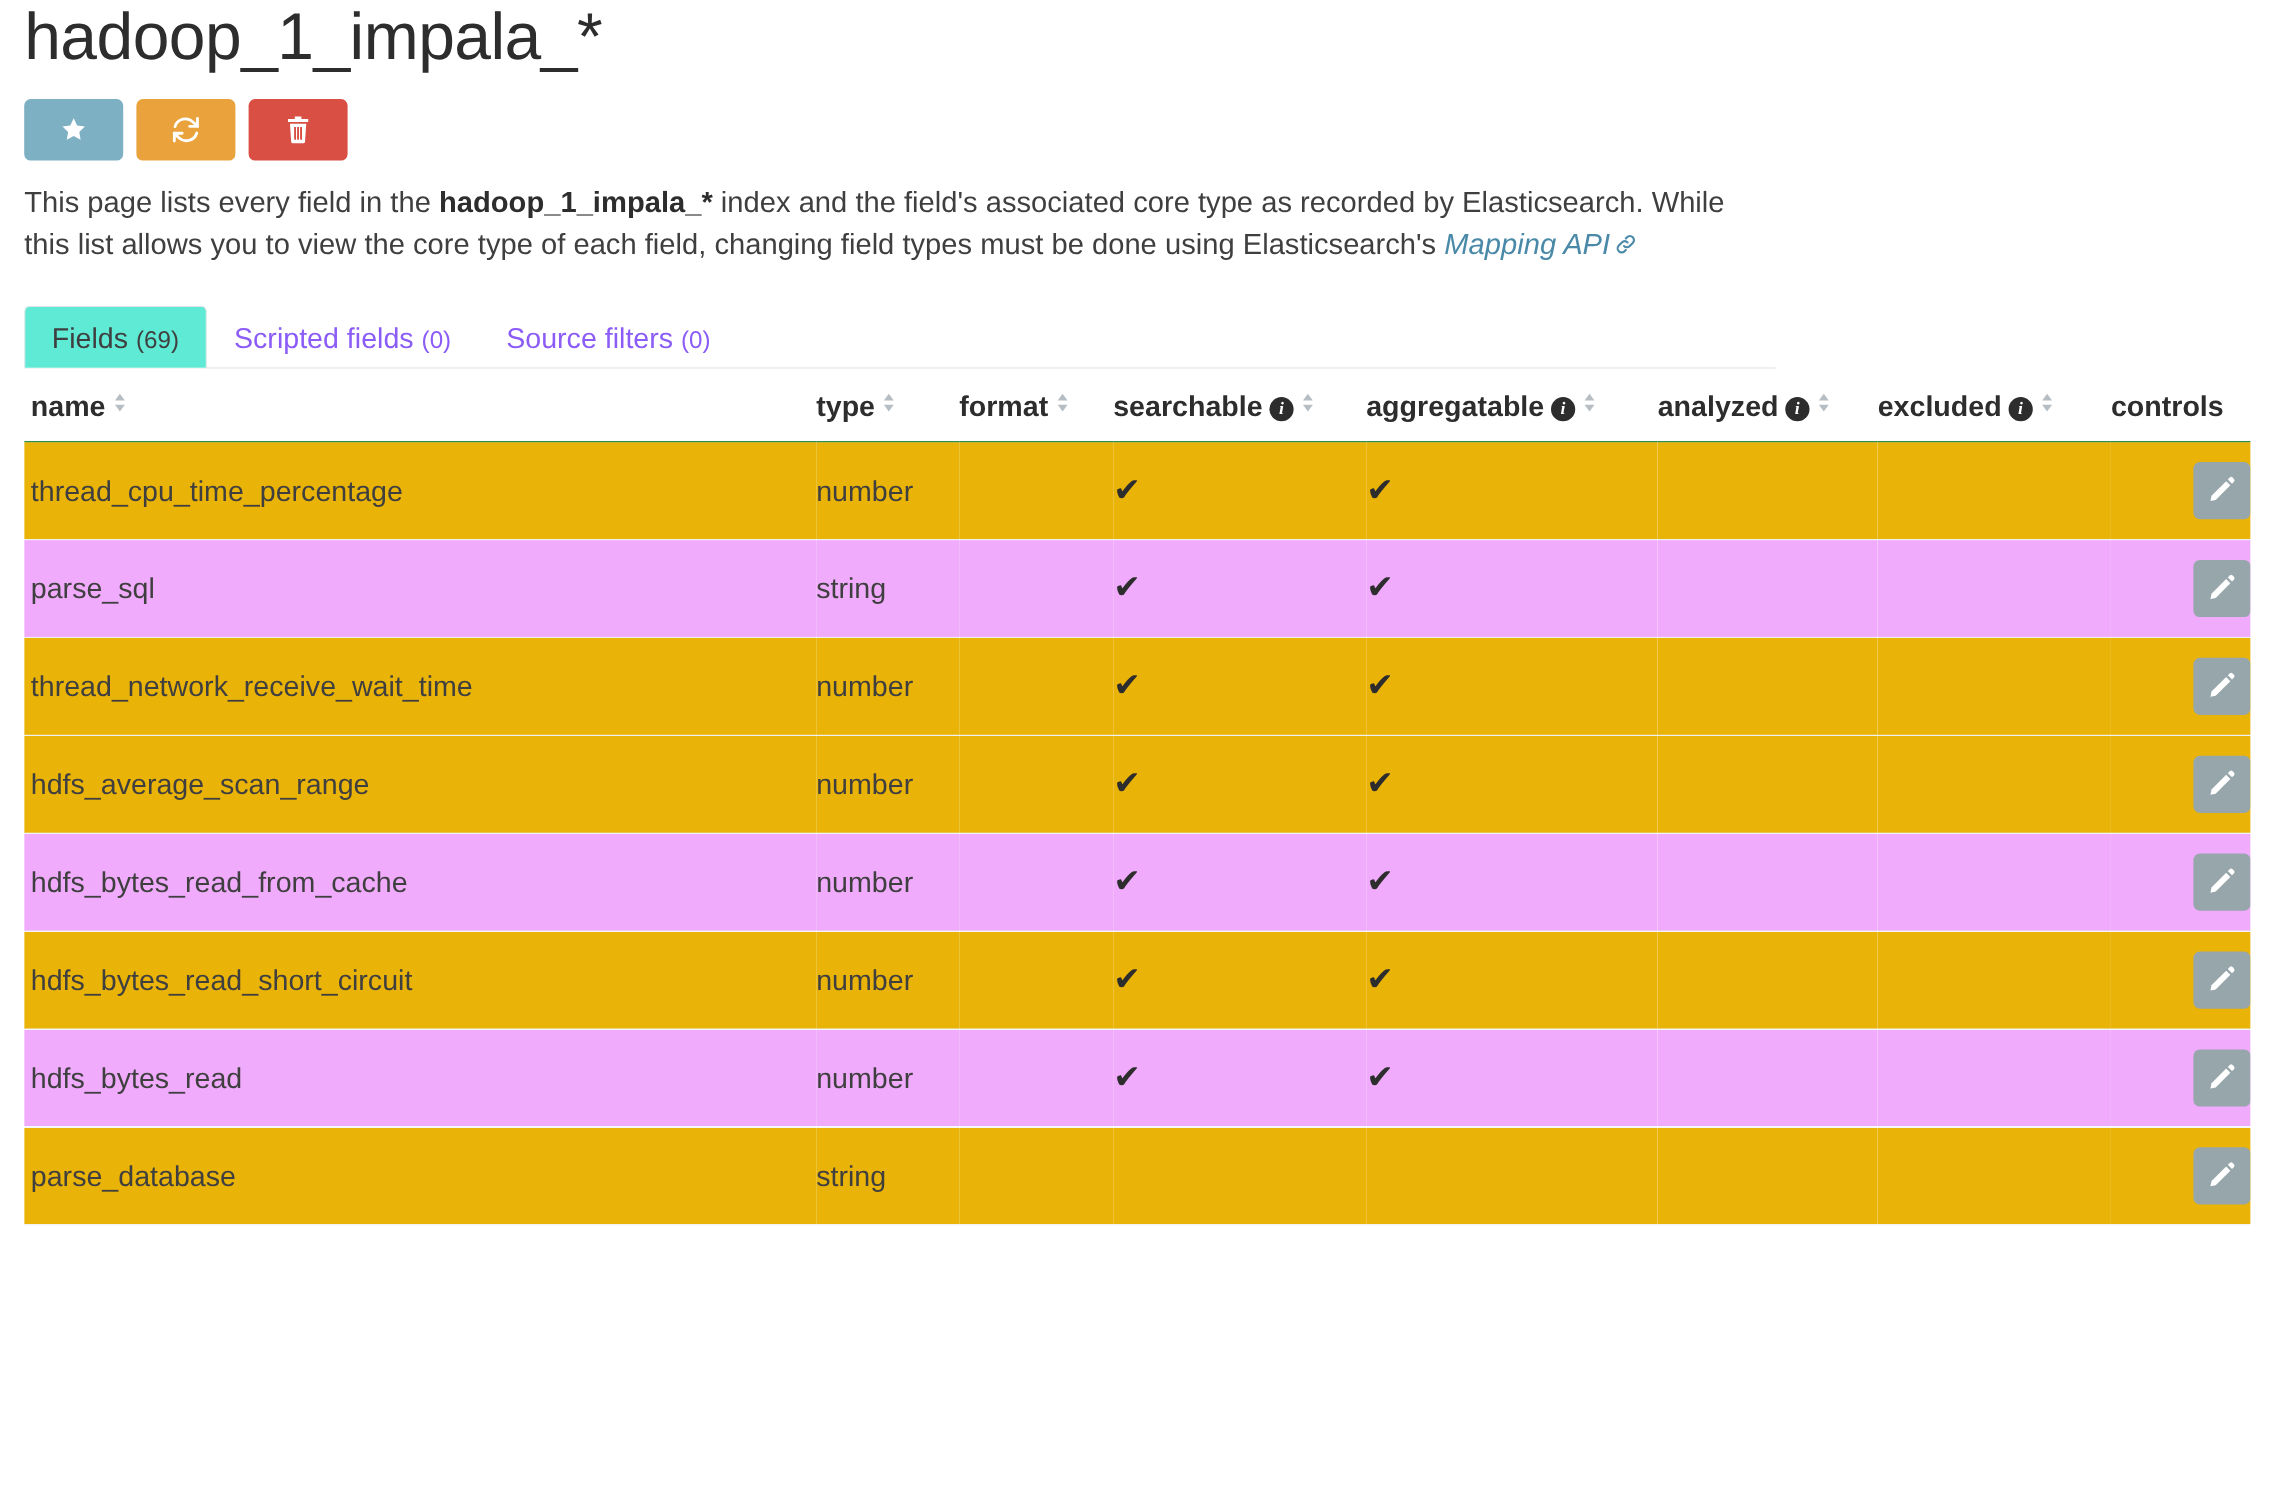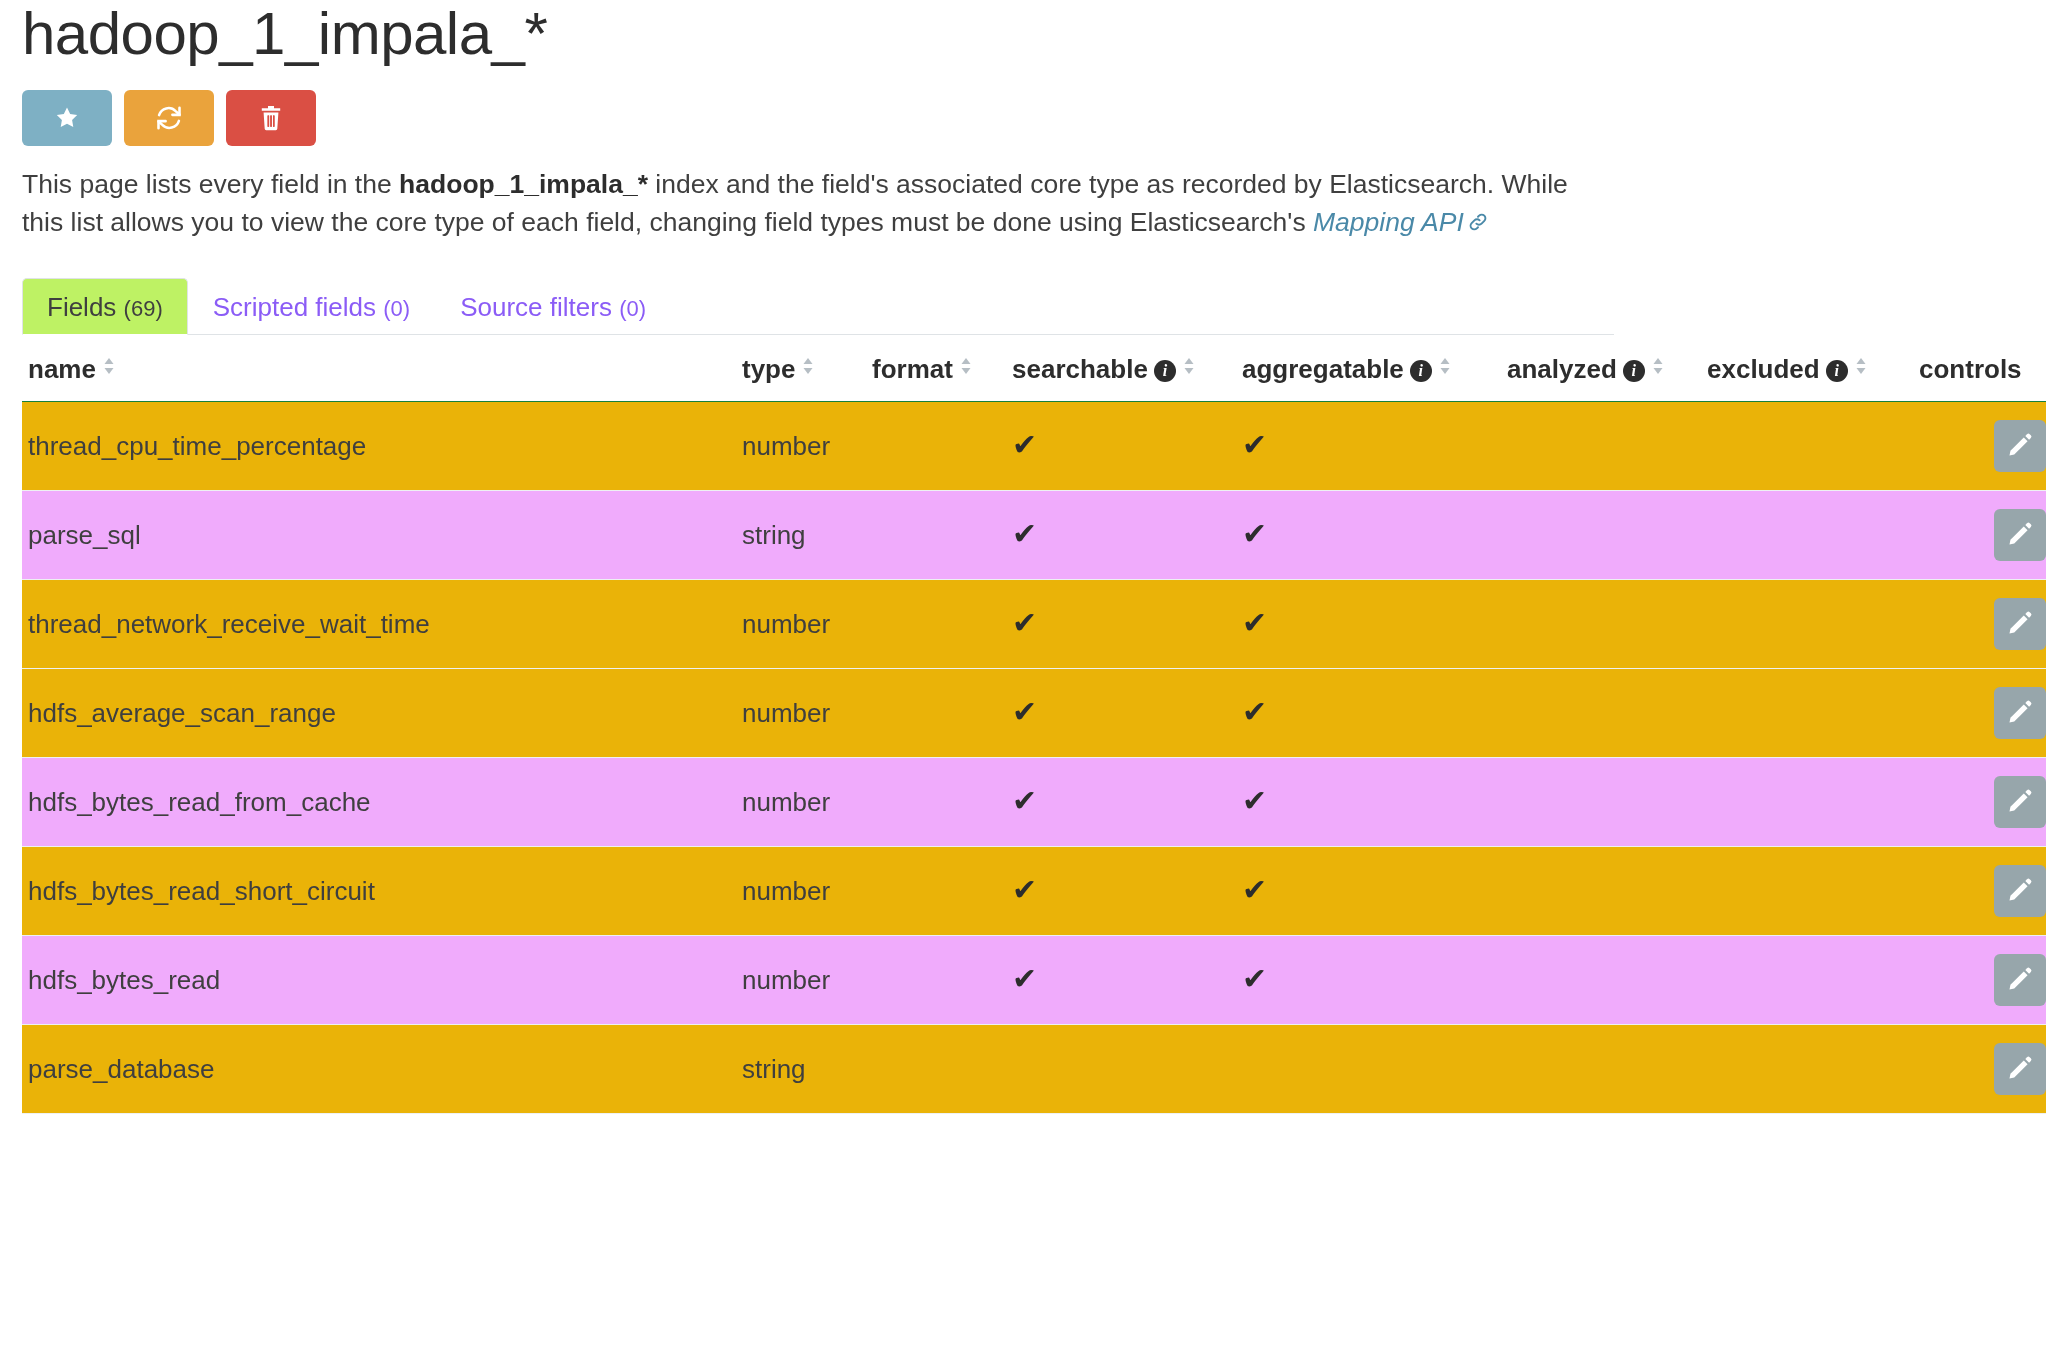--- a/index.html
+++ b/index.html
@@ -95,21 +95,21 @@
     cursor: pointer;
     border: 1px solid transparent;
     border-radius: 5px 5px 0 0;
     margin-bottom: -1px;
     line-height: 1;
     white-space: nowrap;
   }
   .tab .cnt { font-size: 22px; }
   .tab.active {
     color: #3f3f3f;
-    background: #bef264;
+    background: #5eead4;
     border-color: #dfe3e6;
     border-bottom-color: #fff;
     text-align: right;
   }
 
   
   table.fields-table {
     width: 2024px;
     border-collapse: collapse;
     table-layout: fixed;

